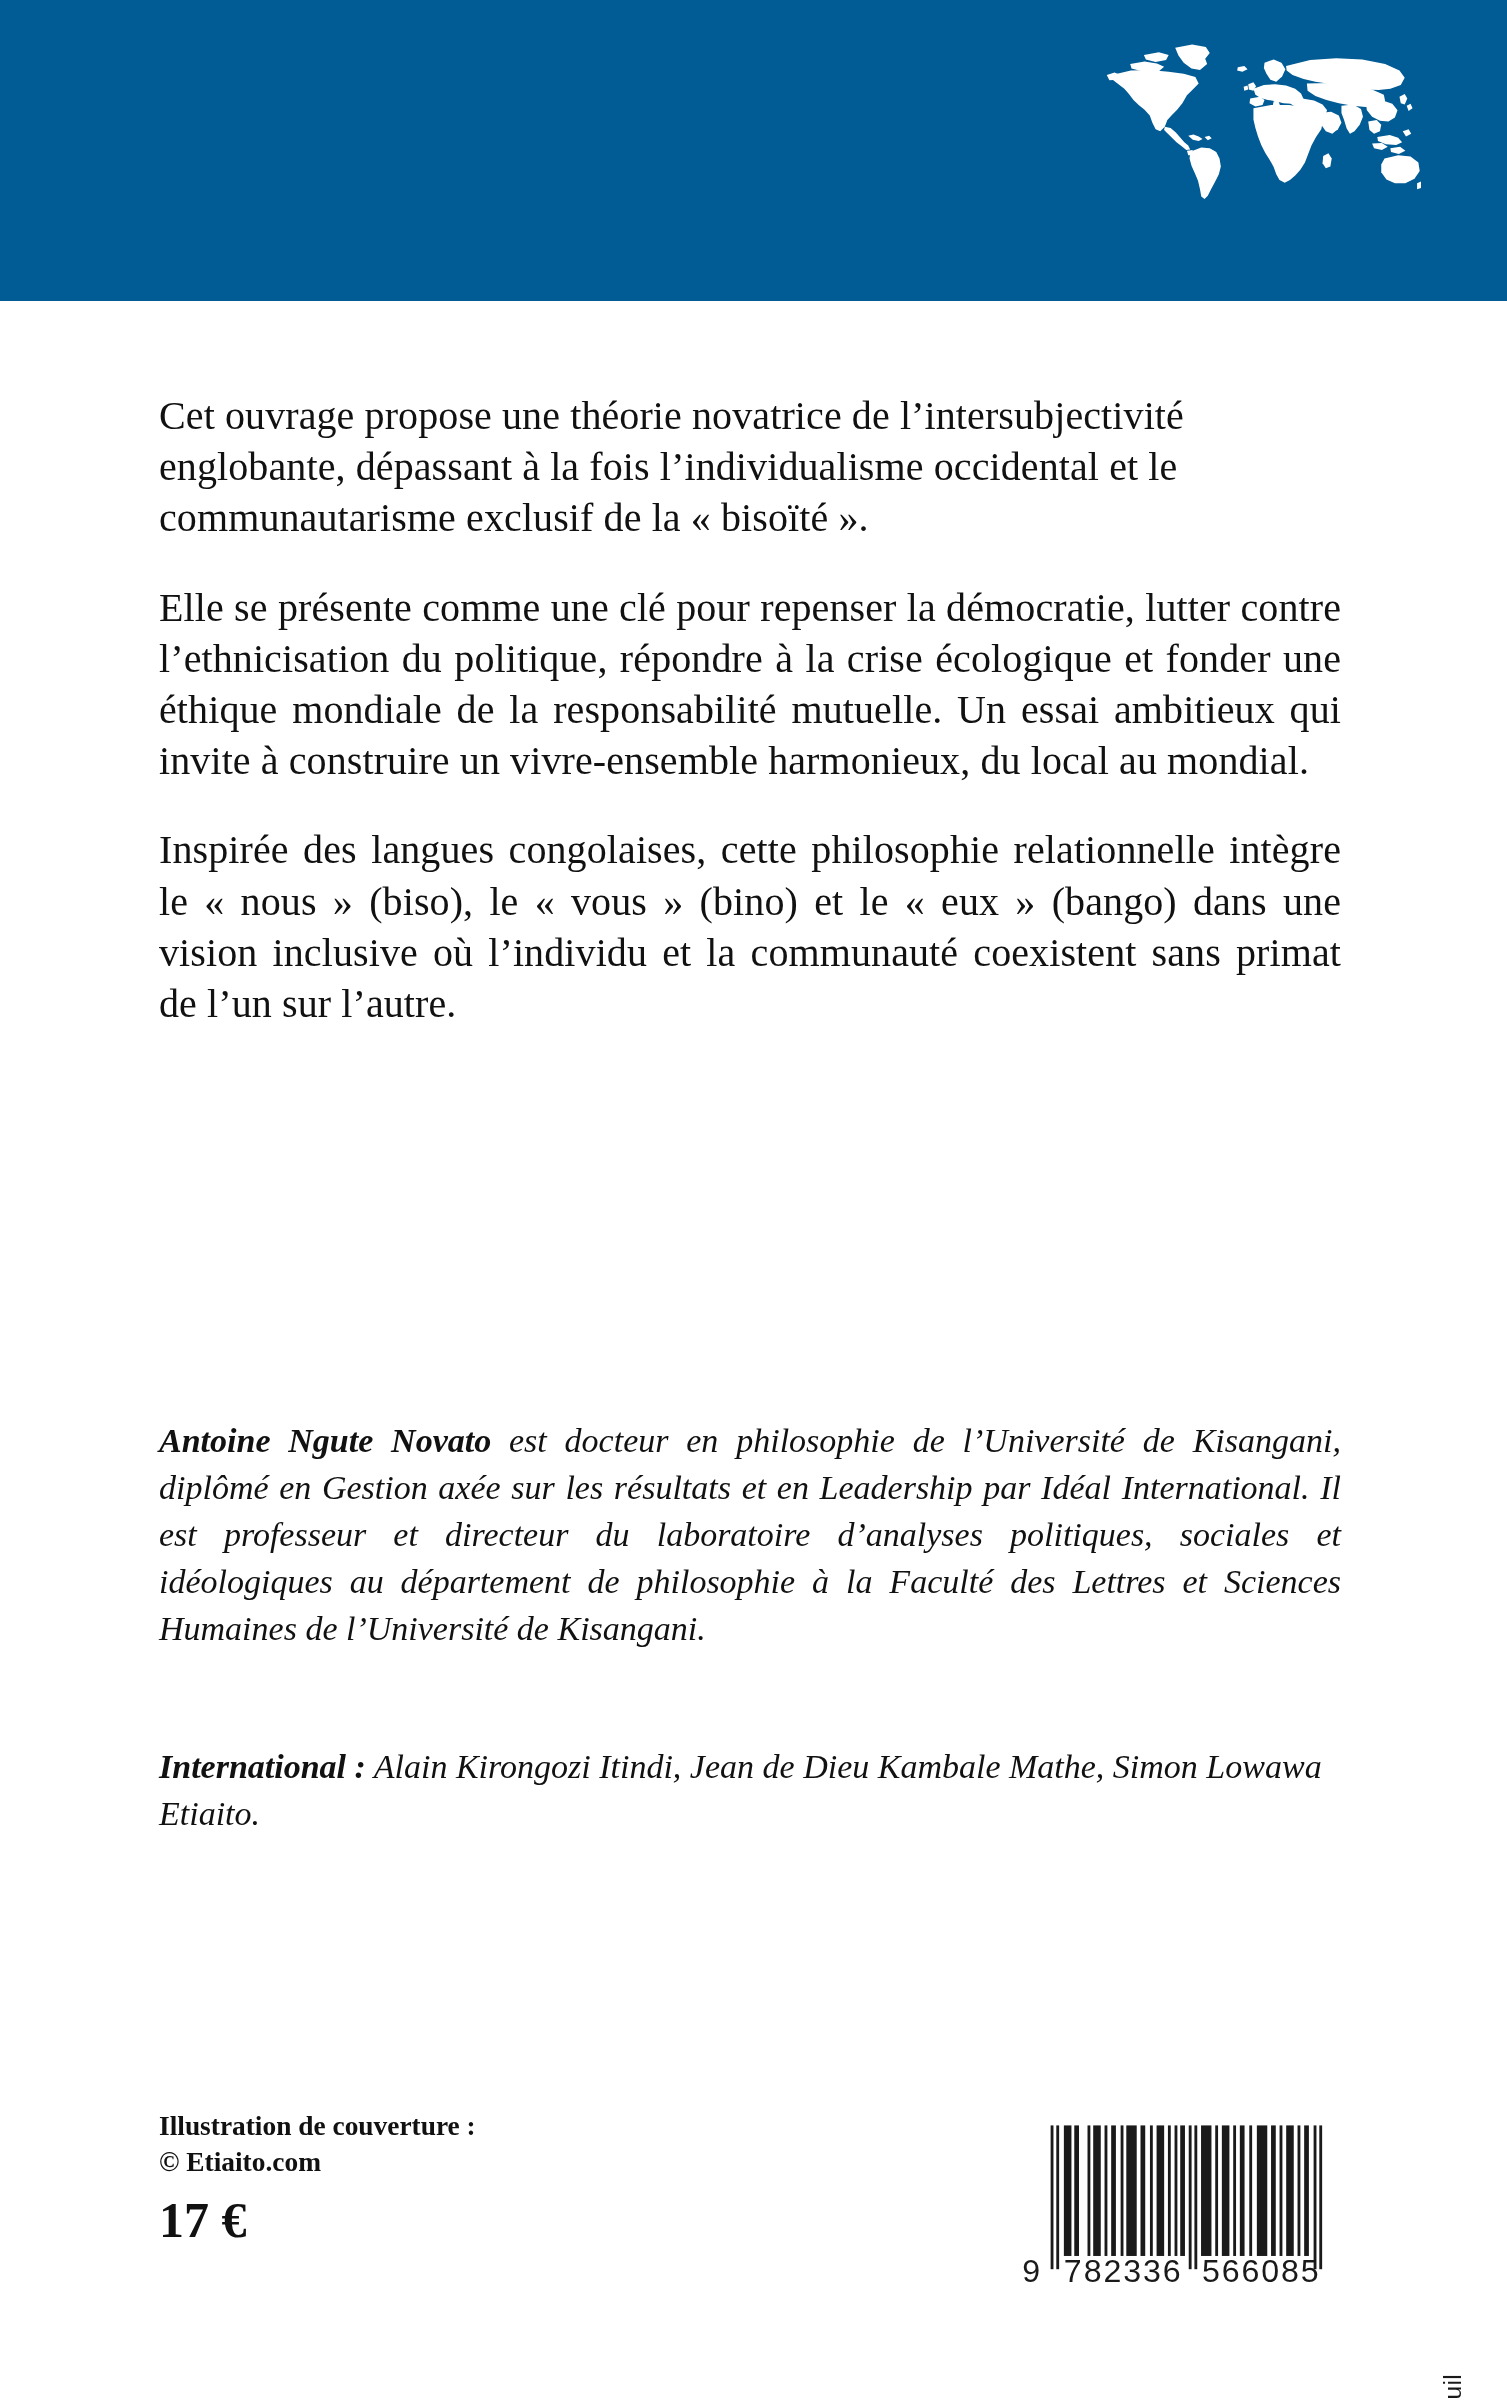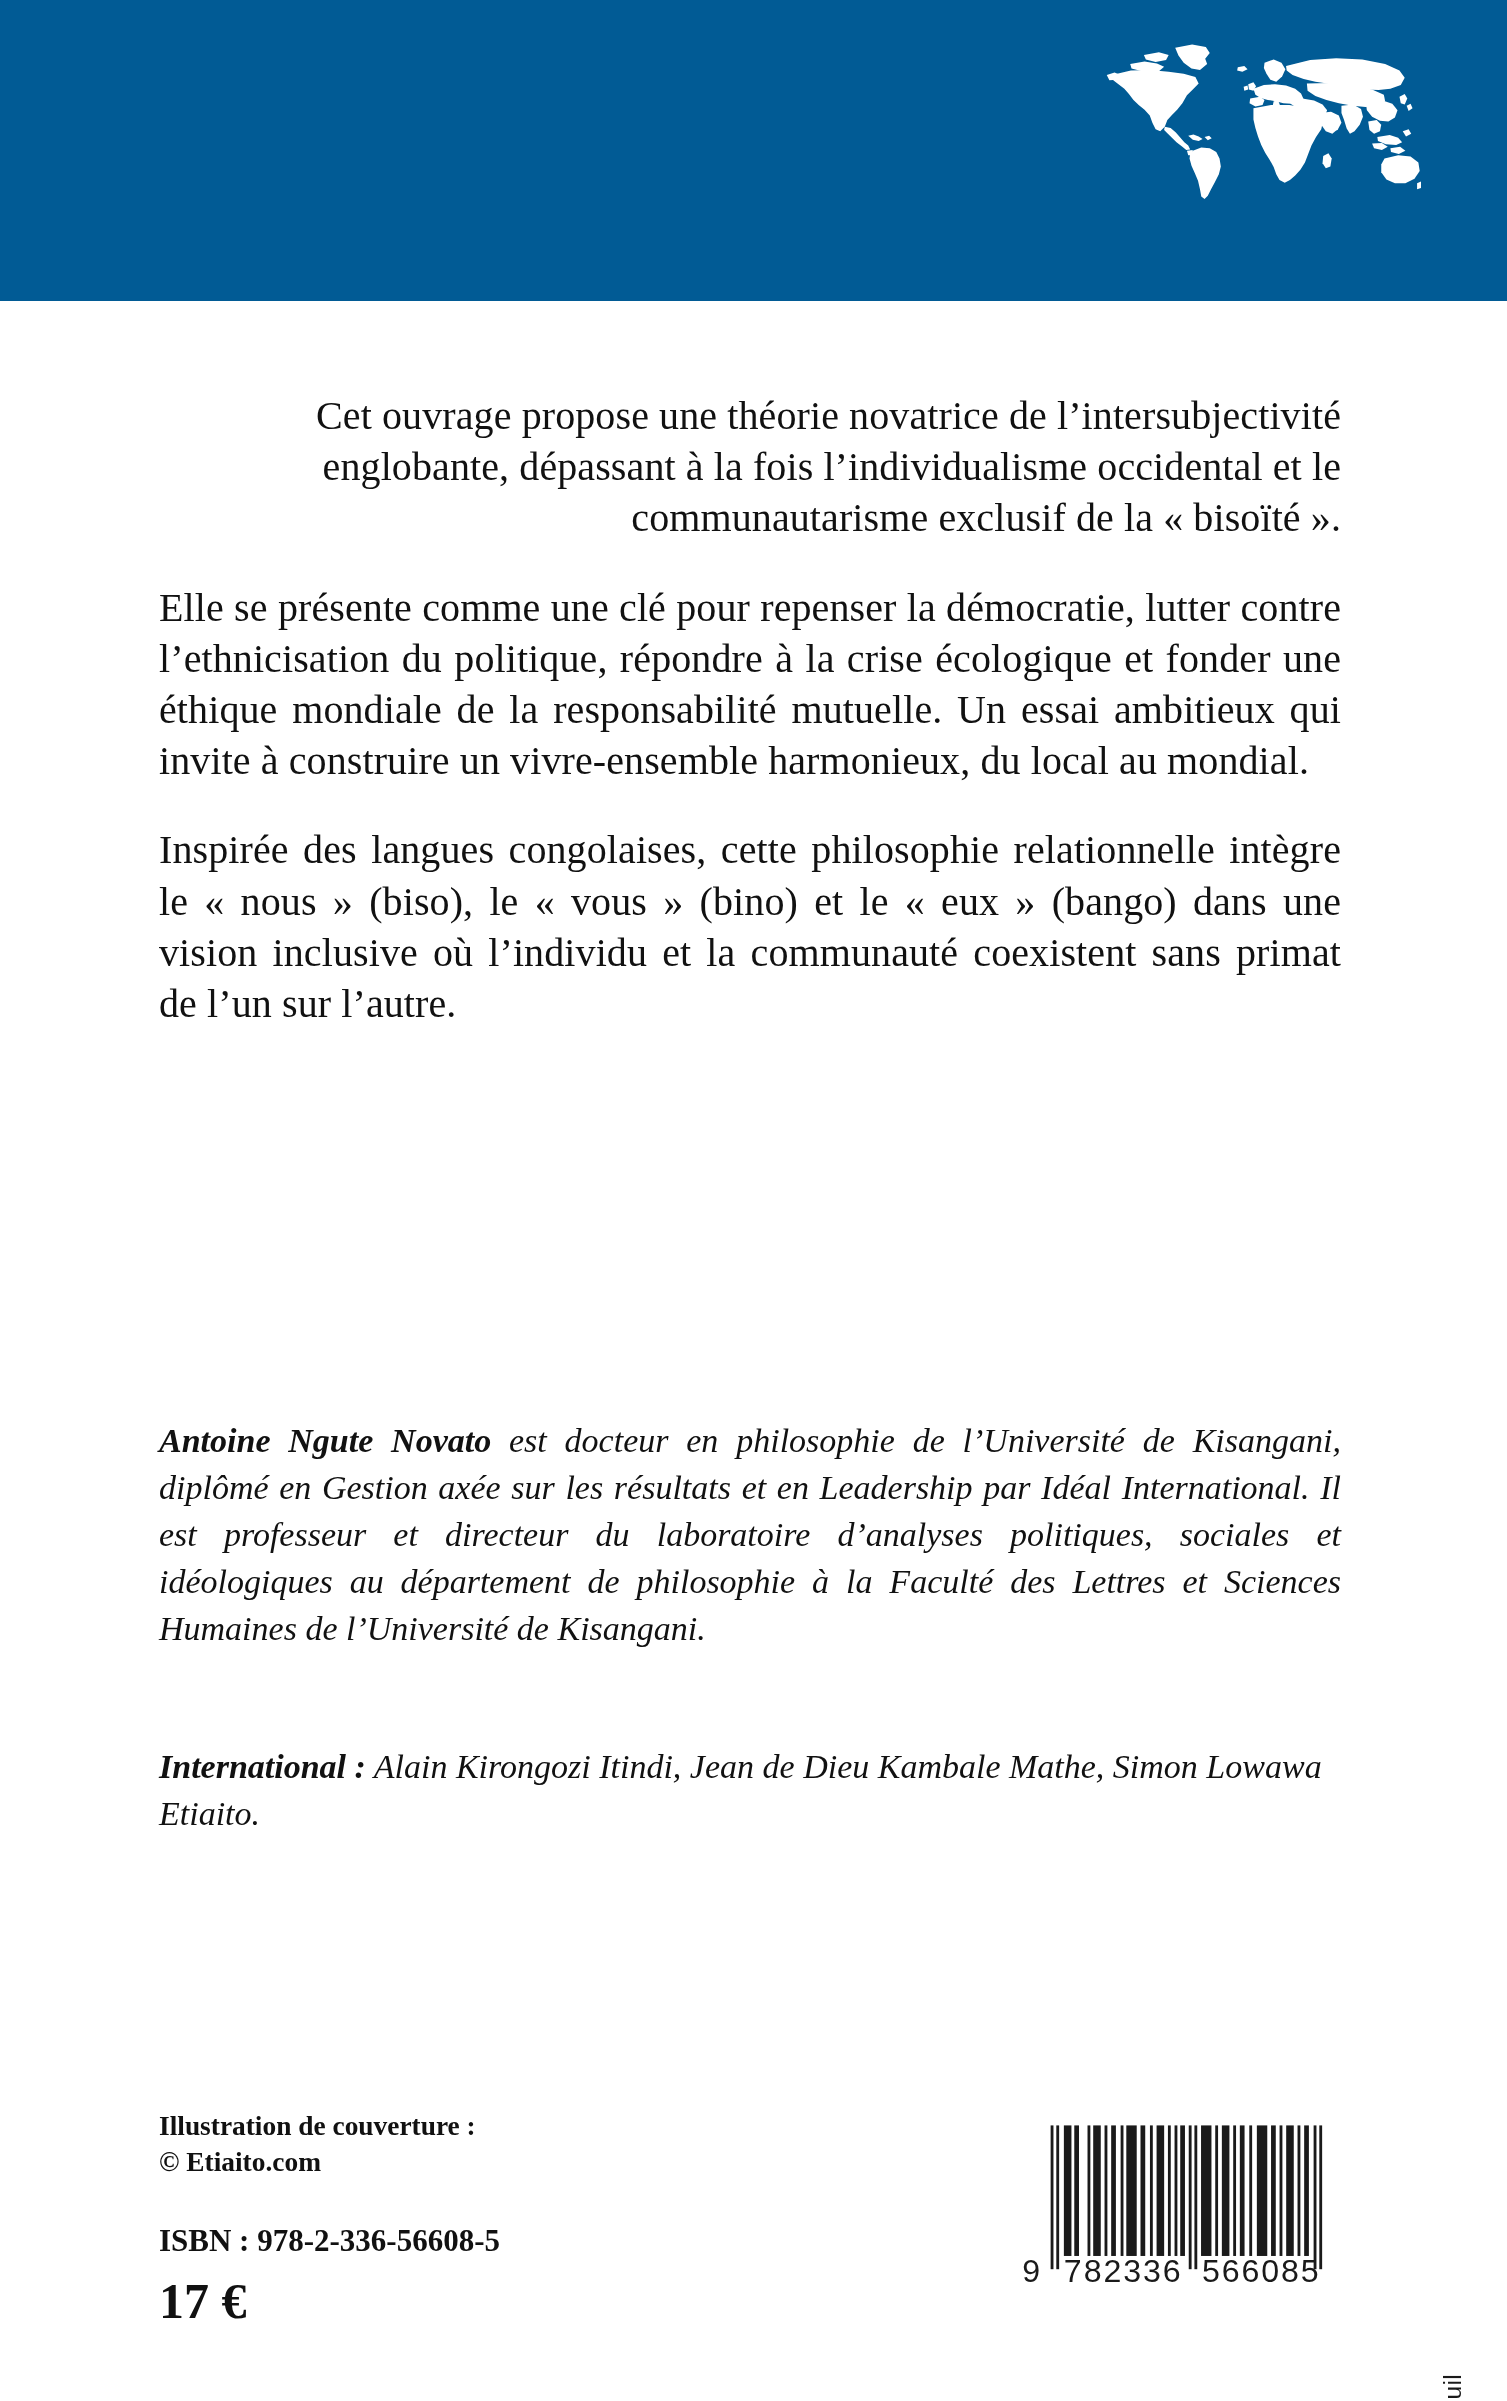--- a/index.html
+++ b/index.html
@@ -52,21 +52,21 @@
 
   p.blurb {
     margin: 0 0 38px 0;
     font-size: 40px;
     line-height: 1.28;
     text-align: justify;
     text-justify: inter-word;
     letter-spacing: 0.1px;
   }
   p.blurb:last-child { margin-bottom: 0; }
-  p.blurb.first-para { text-align: right; }
+  p.blurb.first-para { text-align: left; }
 
   
   .author-block {
     position: absolute;
     left: 159px;
     top: 1418px;
     width: 1182px;
   }
   p.bio {
     margin: 0;
@@ -248,21 +248,20 @@
 
   <div class="contributors-block">
     <p class="contributors"><span class="label">International :</span><span> Alain Kirongozi Itindi, Jean de Dieu Kambale Mathe, Simon Lowawa Etiaito.</span></p>
   </div>
 
   <div class="footer-left">
     <p class="credit-line">
       <span>Illustration de couverture :</span><br>
       <span>© Etiaito.com</span>
     </p>
-    <p class="isbn-line">ISBN : 978-2-336-56608-5</p>
     <p class="price-line">17 €</p>
   </div>
 
   <div class="barcode">
     <svg viewBox="0 0 352 210" xmlns="http://www.w3.org/2000/svg" aria-hidden="true">
       <rect x="0" y="0" width="352" height="210" fill="#ffffff"></rect>
       <g fill="#1a1a1a">
 
         <rect x="44" y="14" width="3" height="152"></rect>
         <rect x="50" y="14" width="3" height="152"></rect>

